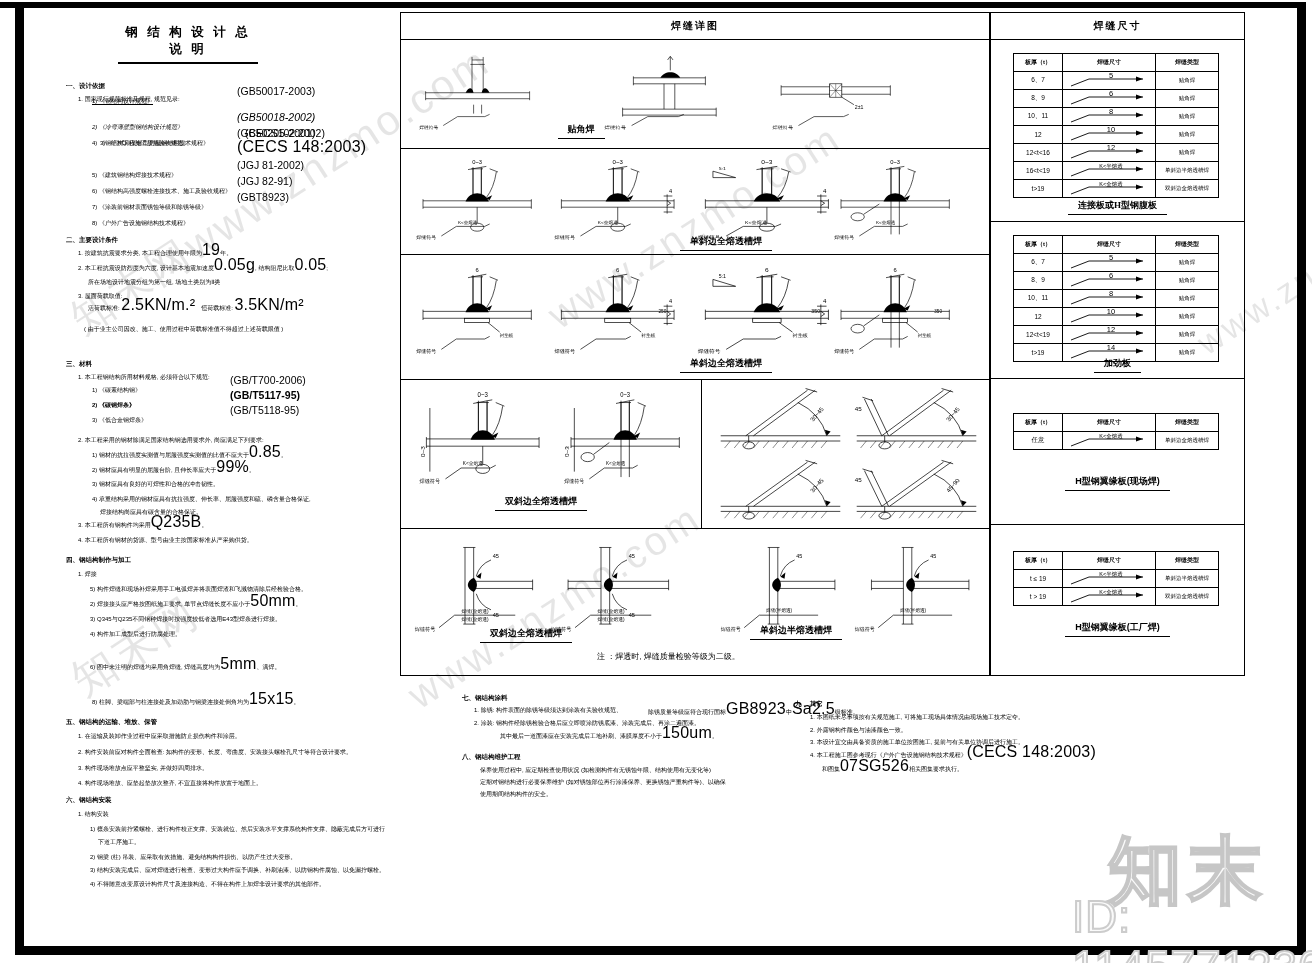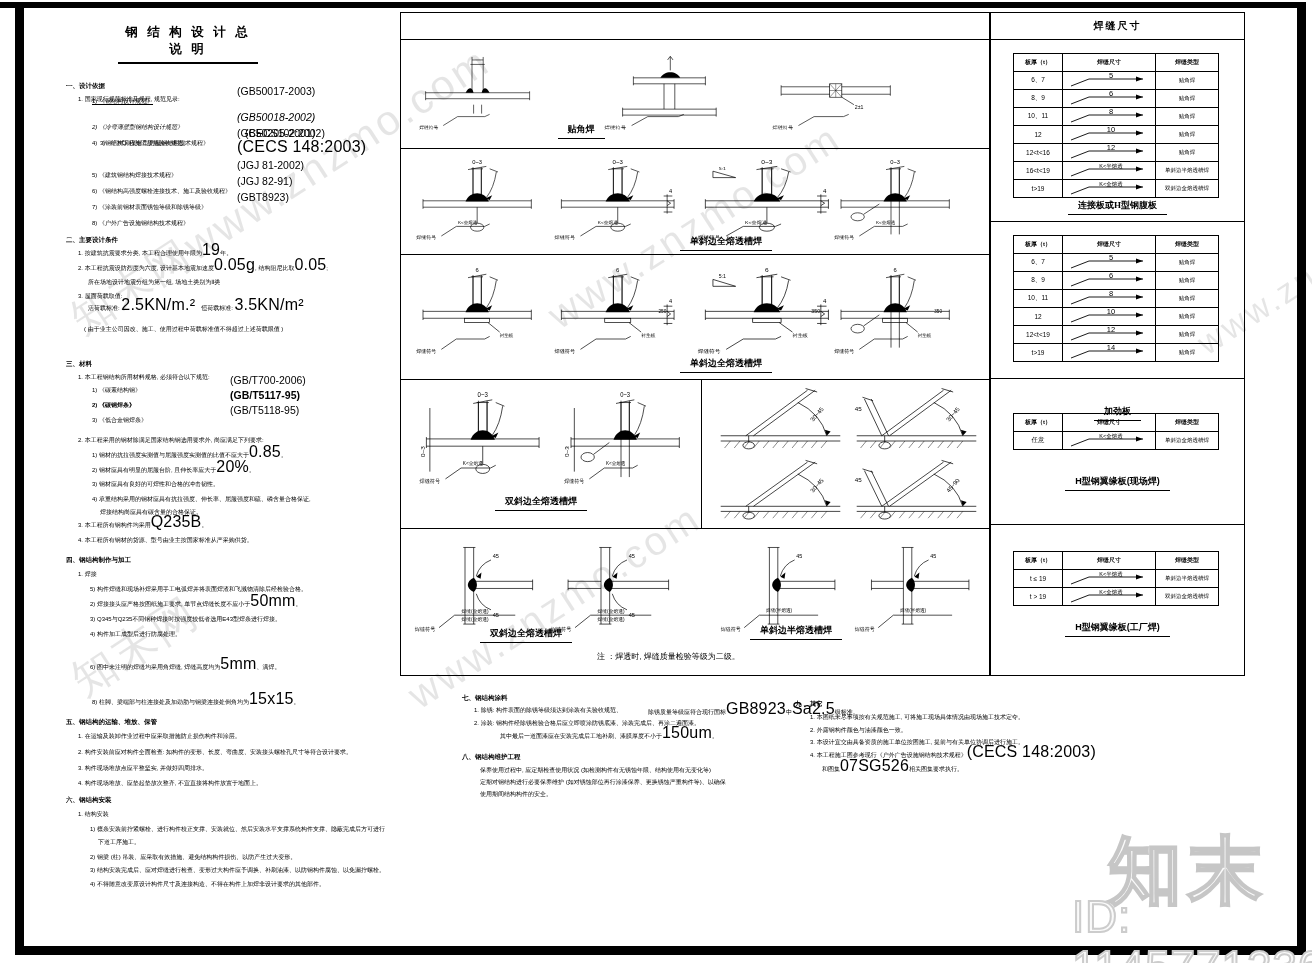--- a/index.html
+++ b/index.html
@@ -82,21 +82,21 @@
     <div class="tline" style="left: 78px; top: 284px;"><span class="sz-s">3. 屋面荷载取值:</span></div>
     <div class="tline" style="left: 88px; top: 296px;"><span class="sz-s">活荷载标准: </span><span class="sz-b">2.5KN/m.²</span><span class="sz-s">　恒荷载标准: </span><span class="sz-b">3.5KN/m²</span></div>
     <div class="tline" style="left: 84px; top: 317px;"><span class="sz-s">( 由于业主公司因改、施工、使用过程中荷载标准值不得超过上述荷载限值 )</span></div>
     <div class="tline" style="left: 66px; top: 352px;"><span class="sz-h">三、材料</span></div>
     <div class="tline" style="left: 78px; top: 365px;"><span class="sz-s">1. 本工程钢结构所用材料规格, 必须符合以下规范:</span></div>
     <div class="tline" style="left: 92px; top: 378px;"><span class="sz-s">1) 《碳素结构钢》</span><span class="code" style="left: 138px;">(GB/T700-2006)</span></div>
     <div class="tline" style="left: 92px; top: 393px; font-weight: bold;"><span class="sz-s">2) 《碳钢焊条》</span><span class="code" style="left: 138px;">(GB/T5117-95)</span></div>
     <div class="tline" style="left: 92px; top: 408px;"><span class="sz-s">3) 《低合金钢焊条》</span><span class="code" style="left: 138px;">(GB/T5118-95)</span></div>
     <div class="tline" style="left: 78px; top: 428px;"><span class="sz-s">2. 本工程采用的钢材除满足国家结构钢选用要求外, 尚应满足下列要求:</span></div>
     <div class="tline" style="left: 92px; top: 443px;"><span class="sz-s">1)  钢材的抗拉强度实测值与屈服强度实测值的比值不应大于</span><span class="sz-b">0.85</span><span class="sz-s">。</span></div>
-    <div class="tline" style="left: 92px; top: 458px;"><span class="sz-s">2) 钢材应具有明显的屈服台阶, 且伸长率应大于</span><span class="sz-b">20%</span><span class="sz-s">。</span></div>
+    <div class="tline" style="left: 92px; top: 458px;"><span class="sz-s">2) 钢材应具有明显的屈服台阶, 且伸长率应大于</span><span class="sz-b">99%</span><span class="sz-s">。</span></div>
     <div class="tline" style="left: 92px; top: 472px;"><span class="sz-s">3) 钢材应具有良好的可焊性和合格的冲击韧性。</span></div>
     <div class="tline" style="left: 92px; top: 487px;"><span class="sz-s">4) 承重结构采用的钢材应具有抗拉强度、伸长率、屈服强度和硫、磷含量合格保证,</span></div>
     <div class="tline" style="left: 100px; top: 500px;"><span class="sz-s">焊接结构尚应具有碳含量的合格保证。</span></div>
     <div class="tline" style="left: 78px; top: 513px;"><span class="sz-s">3. 本工程所有钢构件均采用</span><span class="sz-b">Q235B</span><span class="sz-s">。</span></div>
     <div class="tline" style="left: 78px; top: 528px;"><span class="sz-s">4. 本工程所有钢材的货源、型号由业主按国家标准从严采购供货。</span></div>
     <div class="tline" style="left: 66px; top: 548px;"><span class="sz-h">四、钢结构制作与加工</span></div>
     <div class="tline" style="left: 78px; top: 562px;"><span class="sz-s">1. 焊接</span></div>
     <div class="tline" style="left: 90px; top: 577px;"><span class="sz-s">5) 构件焊缝和现场补焊采用手工电弧焊并将表面焊渣和飞溅物清除后经检验合格。</span></div>
     <div class="tline" style="left: 90px; top: 592px;"><span class="sz-s">2) 焊接接头应严格按图纸施工要求, 单节点焊缝长度不应小于</span><span class="sz-b">50mm</span><span class="sz-s">。</span></div>
     <div class="tline" style="left: 90px; top: 607px;"><span class="sz-s">3) Q345与Q235不同钢种焊接时按强度较低者选用E43型焊条进行焊接。</span></div>
@@ -126,20 +126,21 @@
     <div class="tline" style="left: 480px; top: 782px;"><span class="sz-s">使用期间结构构件的安全。</span></div>
     <div class="tline" style="left: 795px; top: 692px;"><span class="sz-h">九 、其它</span></div>
     <div class="tline" style="left: 810px; top: 705px;"><span class="sz-s">1. 本图纸未尽事项按有关规范施工, 可将施工现场具体情况由现场施工技术定夺。</span></div>
     <div class="tline" style="left: 810px; top: 718px;"><span class="sz-s">2. 外露钢构件颜色与油漆颜色一致。</span></div>
     <div class="tline" style="left: 810px; top: 730px;"><span class="sz-s">3. 本设计宜交由具备资质的施工单位按图施工, 提前与有关单位协调后进行施工。</span></div>
     <div class="tline" style="left: 810px; top: 743px;"><span class="sz-s">4. 本工程施工图参考现行《户外广告设施钢结构技术规程》</span><span class="sz-b">(CECS 148:2003)</span></div>
     <div class="tline" style="left: 822px; top: 757px;"><span class="sz-s">和图集</span><span class="sz-b">07SG526</span><span class="sz-s">相关图集要求执行。</span></div>
   </div>
 
 <div id="weld-box" class="boxed" style="left:400px;top:12px;width:588px;height:662px;">
+  <div class="box-head">焊缝详图</div>
   <div class="hdiv" style="left:0;top:26px;width:588px;"></div>
   <div class="hdiv" style="left:0;top:135px;width:588px;"></div>
   <div class="hdiv" style="left:0;top:241px;width:588px;"></div>
   <div class="hdiv" style="left:0;top:366px;width:588px;"></div>
   <div class="hdiv" style="left:0;top:515px;width:588px;"></div>
   <div class="vdiv" style="left:300px;top:366px;height:149px;"></div>
 
   <div class="cap" style="left:120px;top:110px;width:120px;">
     <span>贴角焊</span></div>
   <div class="cap" style="left:240px;top:222px;width:170px;">
@@ -735,21 +736,21 @@
     <path d="M78,7 l-7,-2.5 v5 z" fill="#000"></path>
     <text x="46" y="5.5" font-size="5.5" text-anchor="middle">K&lt;全熔透</text>
               </svg></td>
       <td class="c2">双斜边全熔透槽焊</td>
           </tr>
         </tbody>
       </table>
     </div>
   <div class="cap" style="left:0;top:186px;width:253px;font-family:Liberation Serif, serif;">
     <span>连接板或H型钢腹板</span></div>
-  <div class="cap" style="left:0;top:344px;width:253px;margin-top:48px;">
+  <div class="cap" style="left:0;top:344px;width:253px;">
     <span>加劲板</span></div>
   <div class="cap" style="left:0;top:462px;width:253px;">
     <span>H型钢翼缘板(现场焊)</span></div>
   <div class="cap" style="left:0;top:608px;width:253px;">
     <span>H型钢翼缘板(工厂焊)</span></div>
 </div>
 
 <div id="brand-logo">知末</div>
 <div id="brand-id">ID: 1145771236</div>
 

